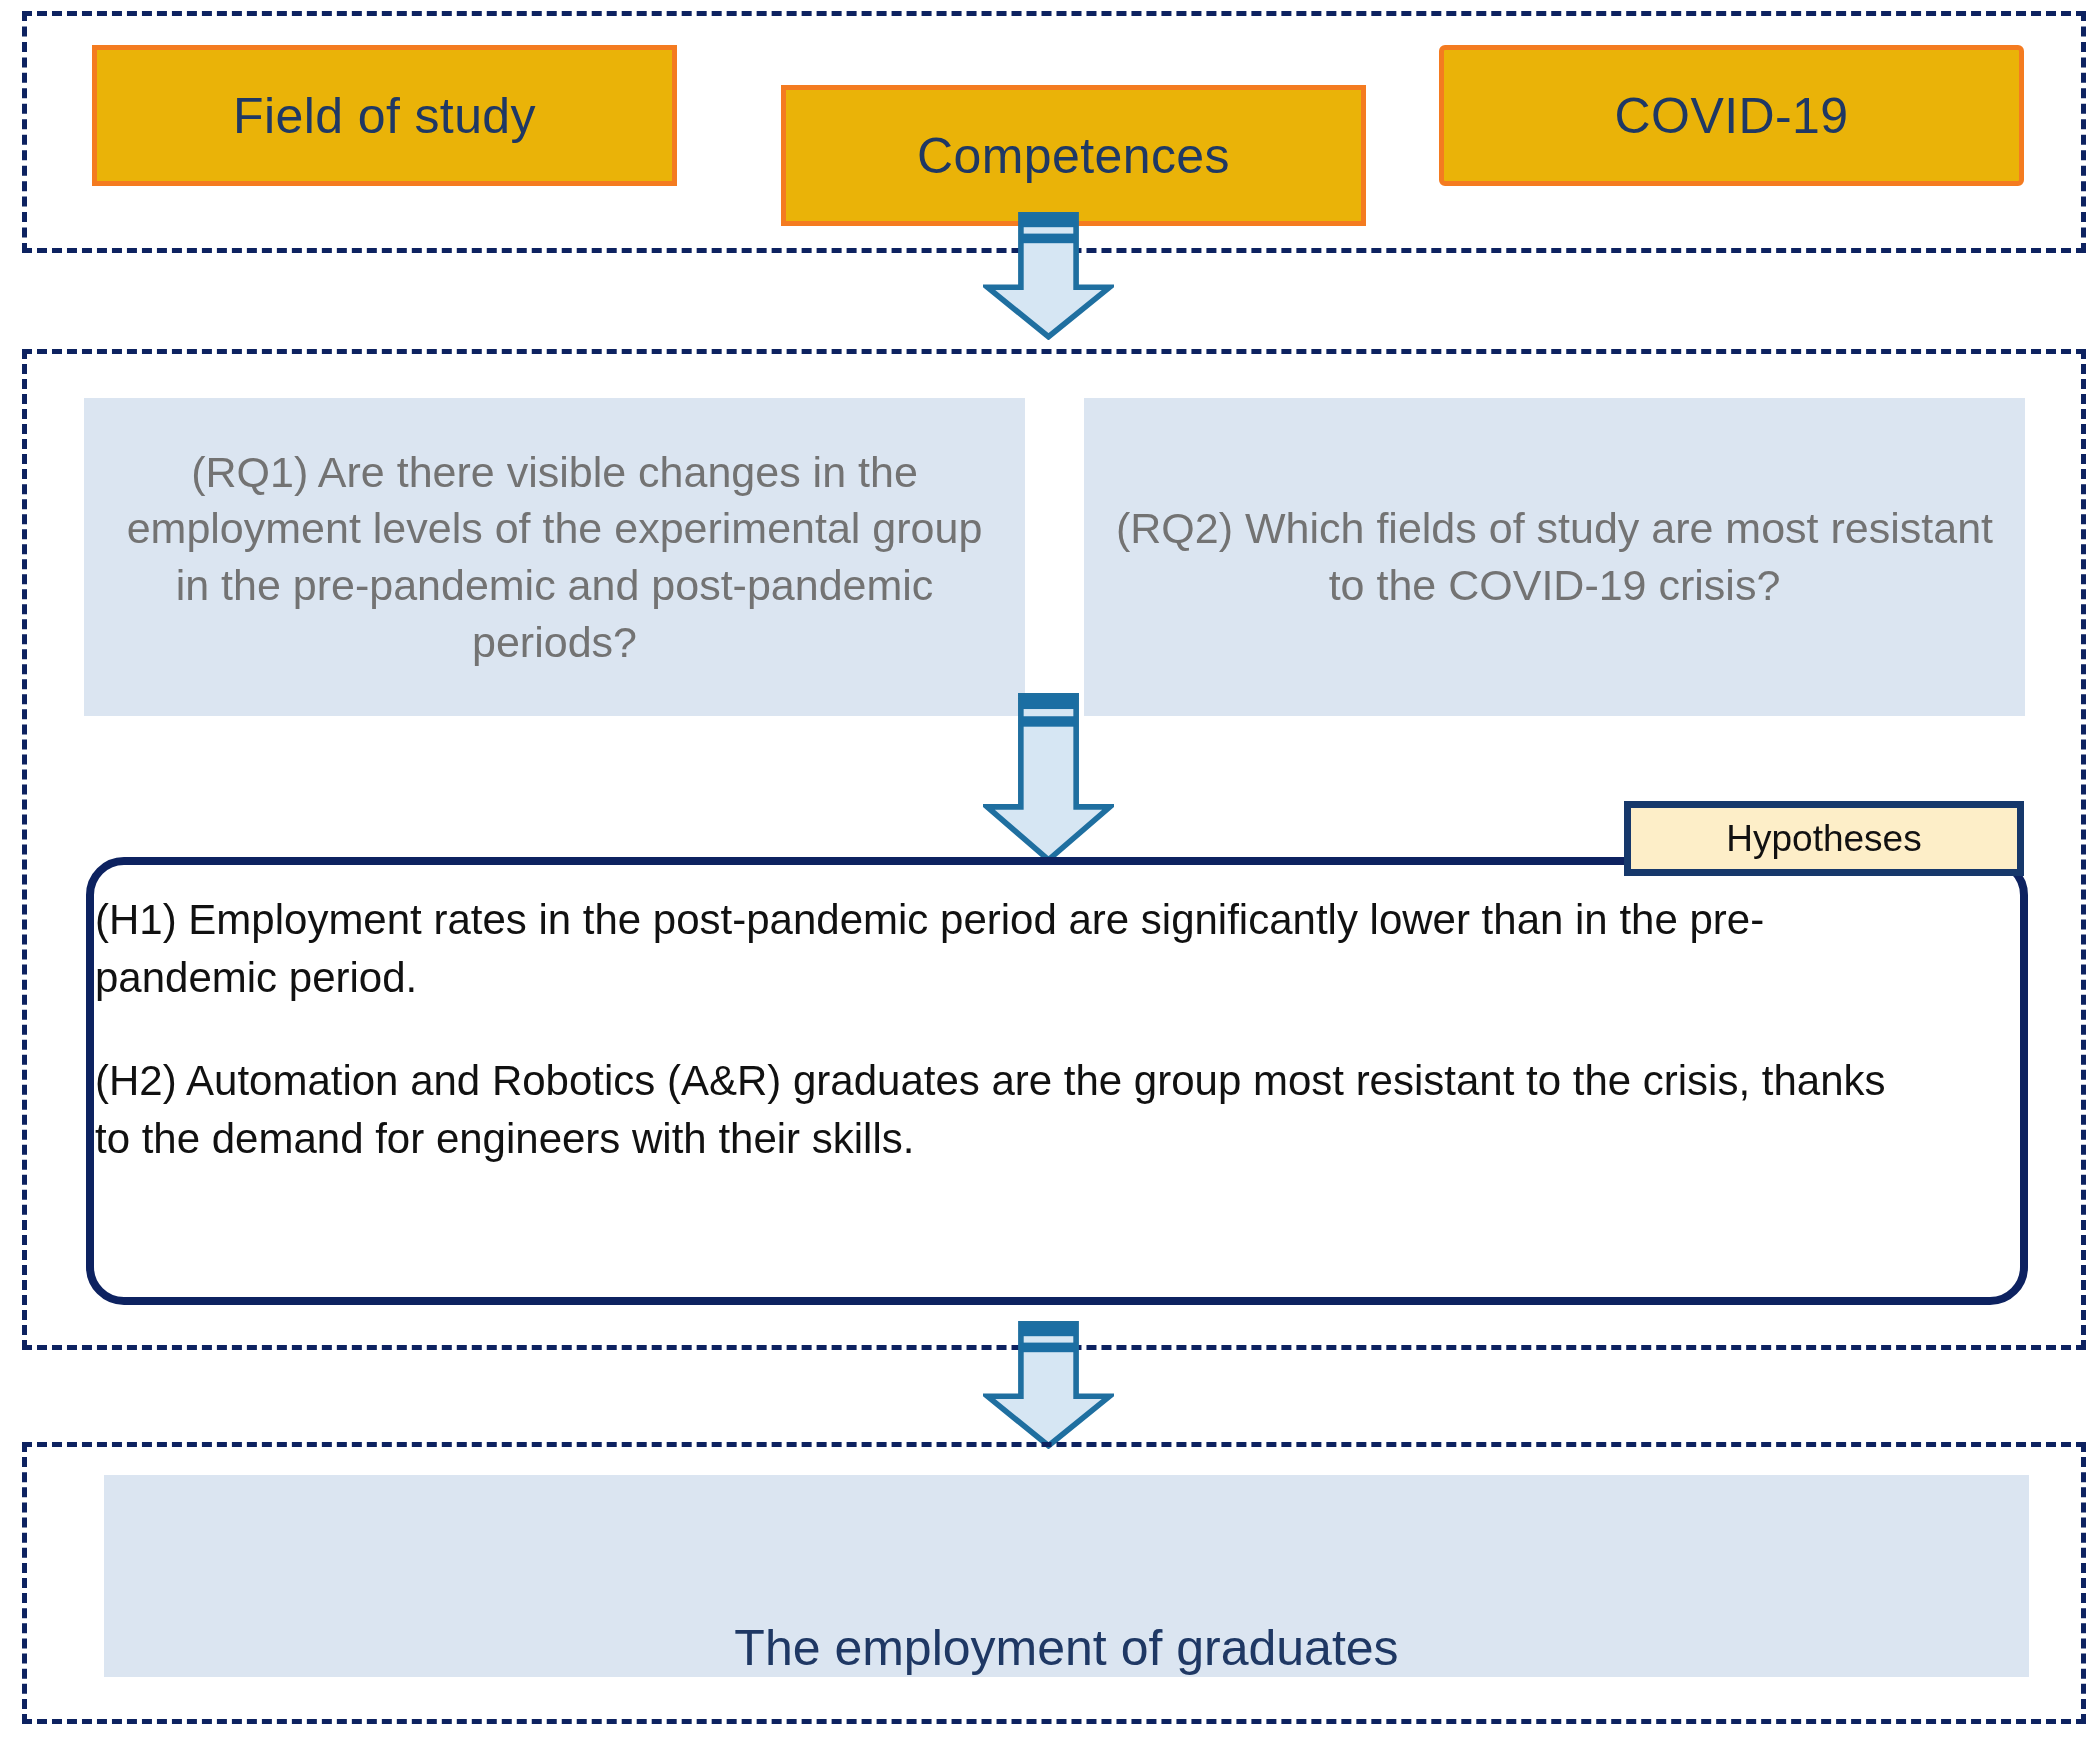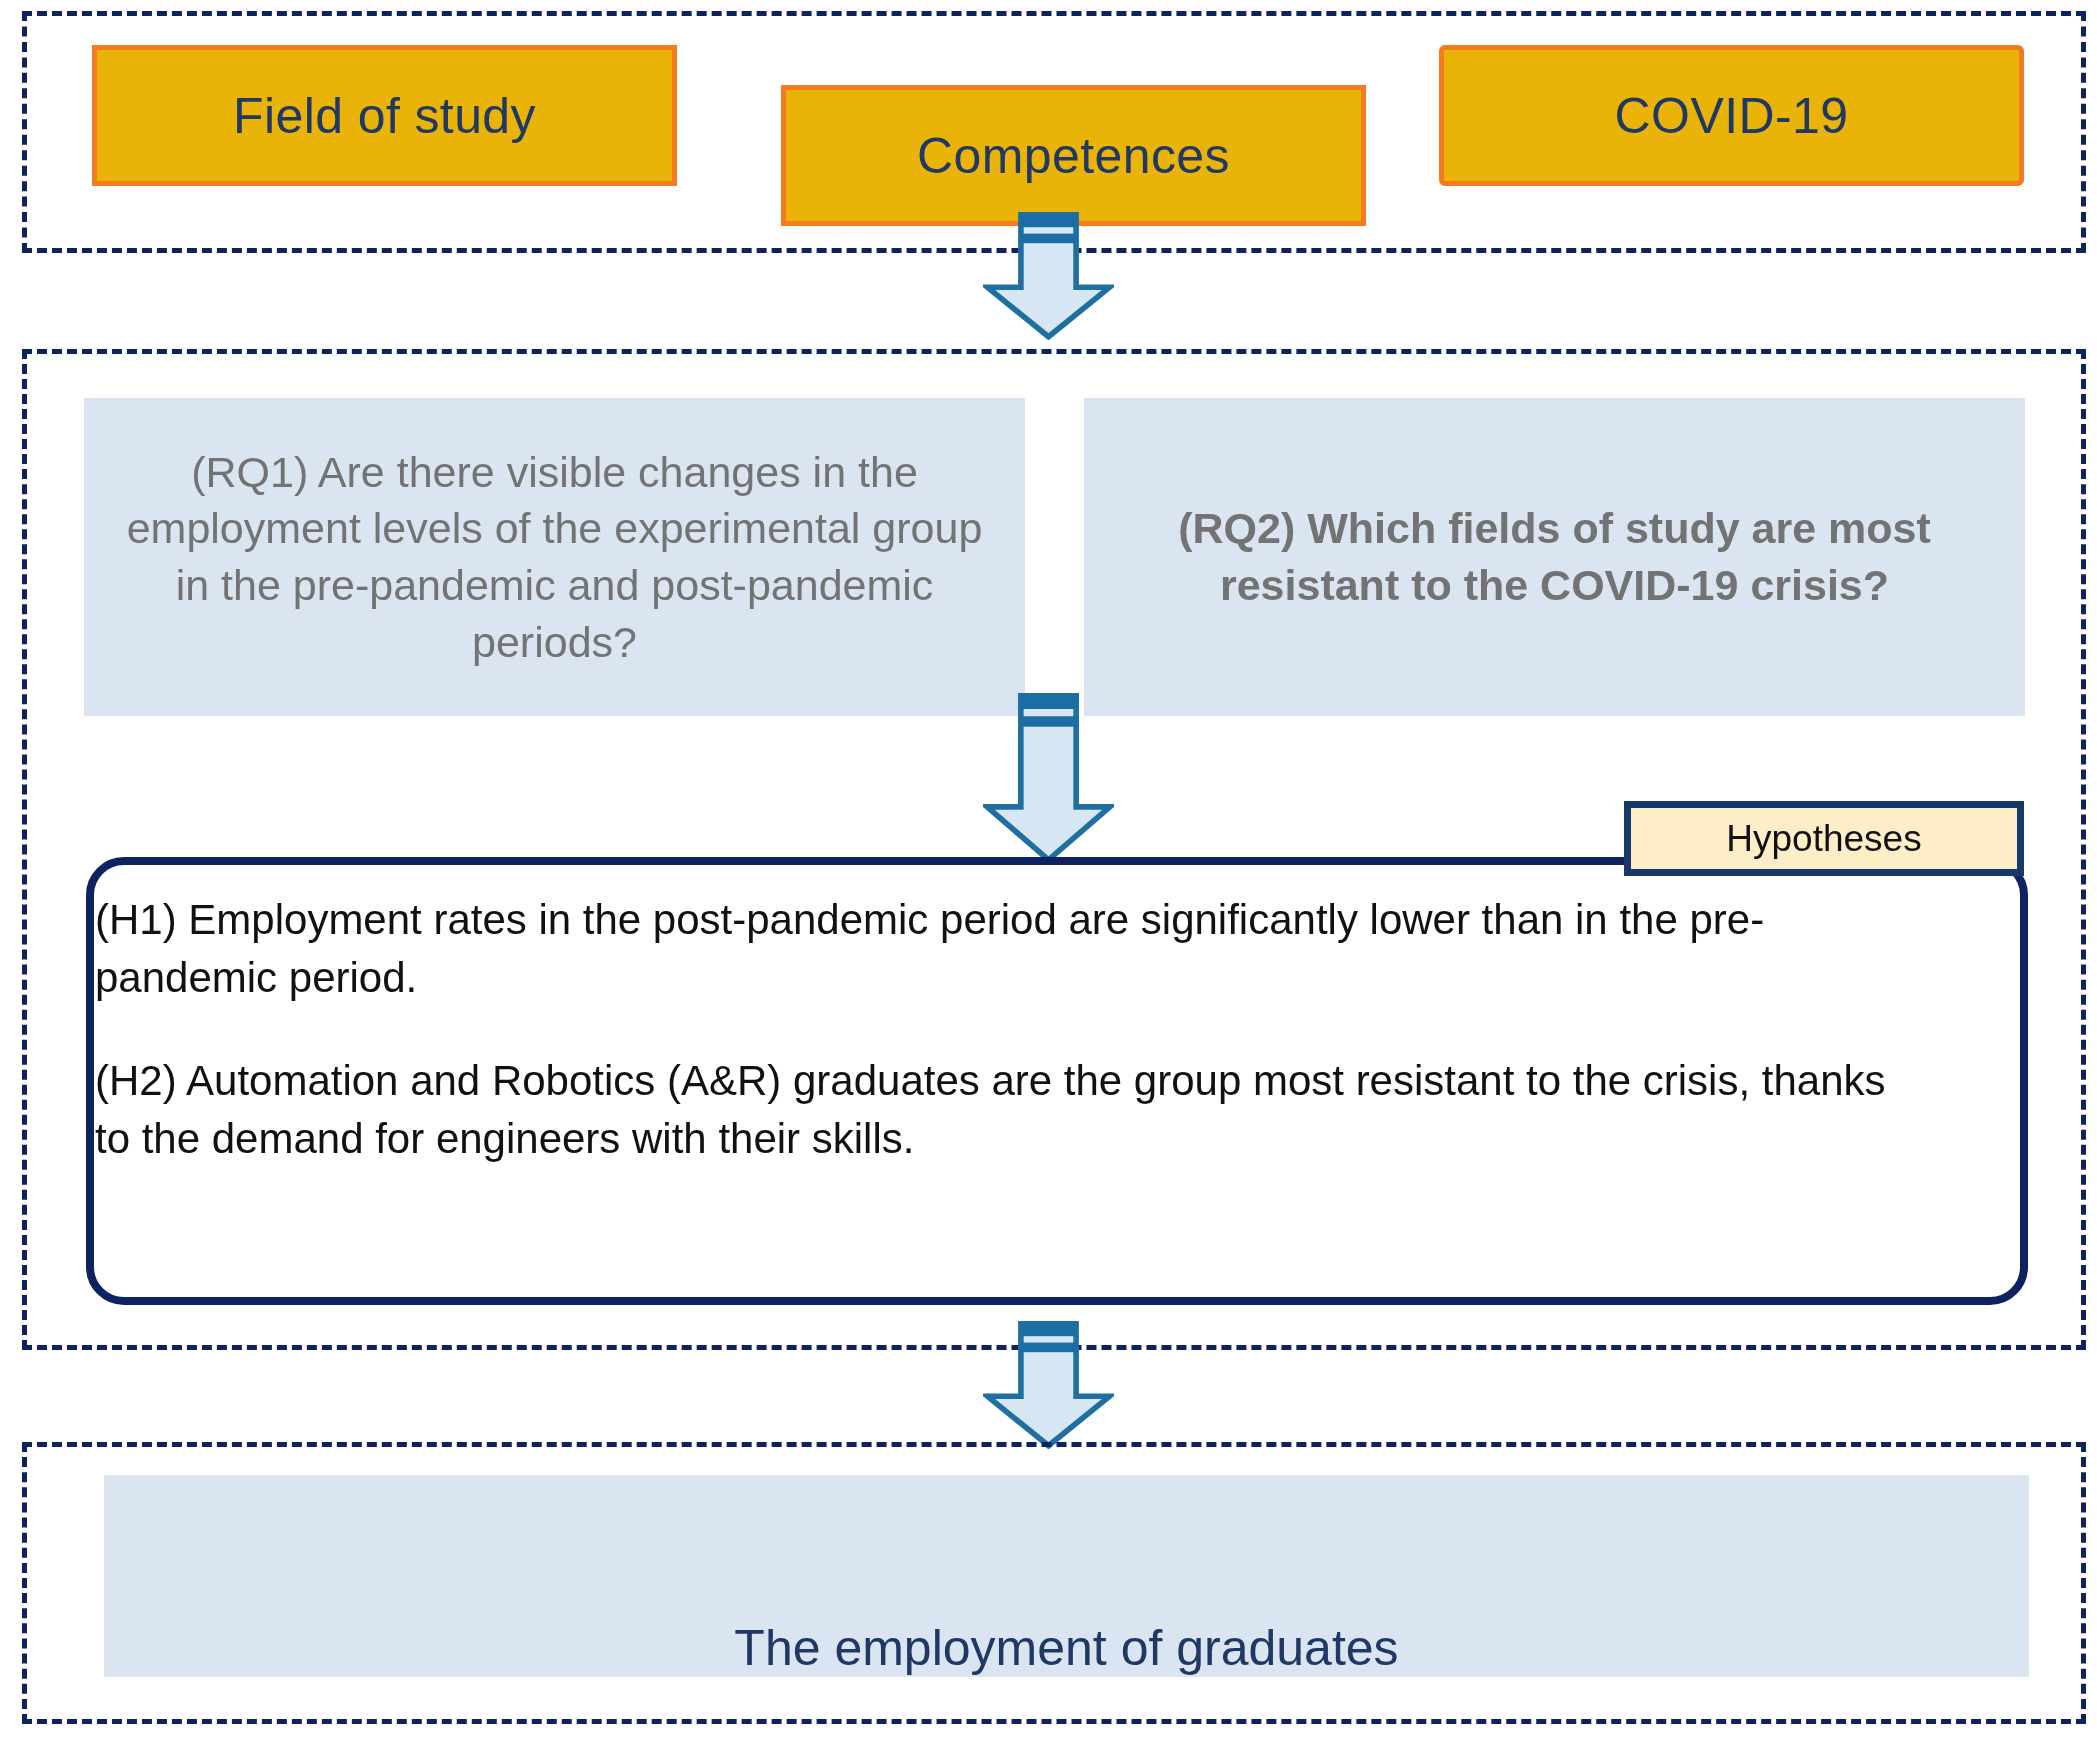--- a/index.html
+++ b/index.html
@@ -134,21 +134,21 @@
       <rect x="47" y="27" width="69" height="12" fill="#1b6ea3"></rect>
     </svg>
   </div>
 
   <div class="dashed-group" style="left:22.4px; top:349px; width:2064px; height:1001px;"></div>
 
   <div class="rq-box" style="left:84px; top:398px; width:941px; height:318px;">
     <span>(RQ1) Are there visible changes in the employment levels of the experimental group in the pre-pandemic and post-pandemic periods?</span>
   </div>
 
-  <div class="rq-box" style="left:1084px; top:398px; width:941px; height:318px;font-weight:bold;">
+  <div class="rq-box" style="left:1084px; top:398px; width:941px; height:318px;">
     <span>(RQ2) Which fields of study are most resistant to the COVID-19 crisis?</span>
   </div>
 
   <div class="arrow" style="left:983px; top:693px; width:131px; height:170px;">
     <svg width="131" height="170" viewBox="0 0 163 212" aria-hidden="true">
       <polygon points="47,3 116,3 116,142 158,142 81.5,208 5,142 47,142" fill="#d6e6f3" stroke="#1f6fa0" stroke-width="7"></polygon>
       <rect x="47" y="3" width="69" height="17" fill="#1b6ea3"></rect>
       <rect x="47" y="29" width="69" height="13" fill="#1b6ea3"></rect>
     </svg>
   </div>

